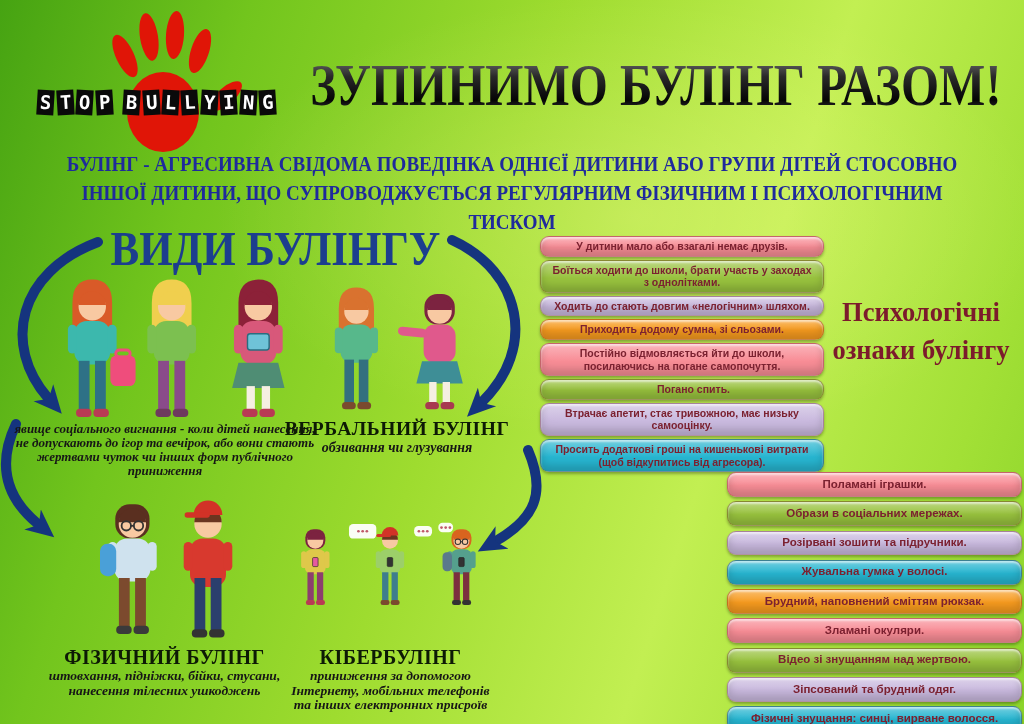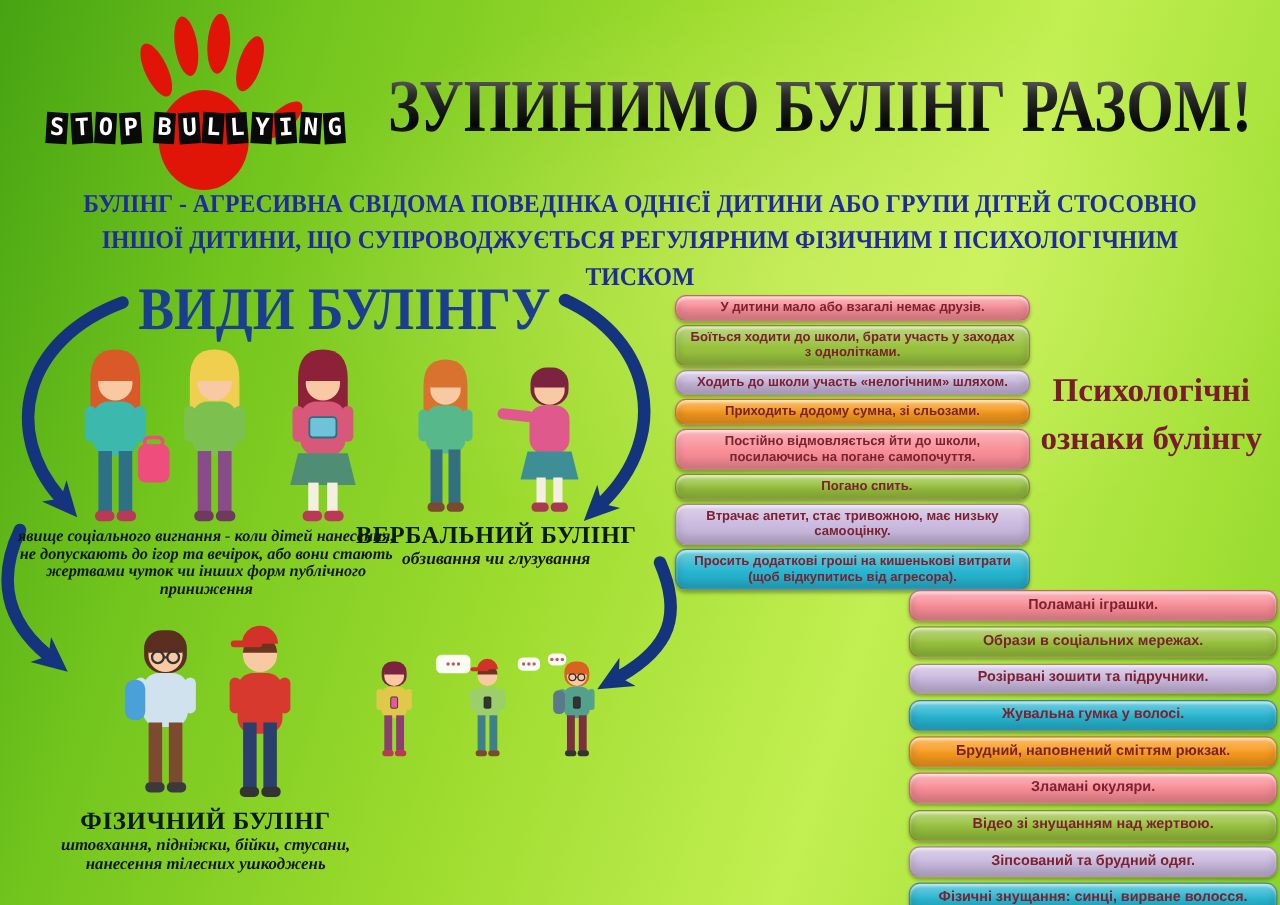--- a/index.html
+++ b/index.html
@@ -249,25 +249,29 @@
     <div class="type-desc">явище соціального вигнання - коли дітей нанесення, не допускають до ігор та вечірок, або вони стають жертвами чуток чи інших форм публічного приниження</div>
   </div>
   <div class="abs" style="left:272px;top:418px;width:250px;">
     <div class="type-name">ВЕРБАЛЬНИЙ БУЛІНГ</div>
     <div class="type-desc" style="font-size:14px;">обзивання чи глузування</div>
   </div>
   <div class="abs" style="left:22px;top:646px;width:285px;">
     <div class="type-name" style="font-size:20px;">ФІЗИЧНИЙ БУЛІНГ</div>
     <div class="type-desc" style="font-size:13.5px;">штовхання, підніжки, бійки, стусани, нанесення тілесних ушкоджень</div>
   </div>
+  <div class="abs" style="left:288px;top:646px;width:205px;">
+    <div class="type-name" style="font-size:20px;">КІБЕРБУЛІНГ</div>
+    <div class="type-desc" style="font-size:13.5px;">приниження за допомогою Інтернету, мобільних телефонів та інших електронних присроїв</div>
+  </div>
 
   <div id="psy-list" class="abs sign-list">
       <div class="bar" style="background: linear-gradient(rgb(250, 181, 187) 0%, rgb(248, 141, 150) 55%);">У дитини мало або взагалі немає друзів.</div>
       <div class="bar" style="background: linear-gradient(rgb(188, 215, 130) 0%, rgb(152, 194, 62) 55%);">Боїться ходити до школи, брати участь у заходах з однолітками.</div>
-      <div class="bar" style="background: linear-gradient(rgb(220, 210, 234) 0%, rgb(201, 185, 222) 55%);">Ходить до школи участь «нелогічним» шляхом.</div>
+      <div class="bar" style="background: linear-gradient(rgb(220, 210, 234) 0%, rgb(201, 185, 222) 55%);">Ходить до стають довгим «нелогічним» шляхом.</div>
       <div class="bar" style="background: linear-gradient(rgb(250, 190, 109) 0%, rgb(247, 155, 31) 55%);">Приходить додому сумна, зі сльозами.</div>
       <div class="bar" style="background: linear-gradient(rgb(250, 181, 187) 0%, rgb(248, 141, 150) 55%);">Постійно відмовляється йти до школи, посилаючись на погане самопочуття.</div>
       <div class="bar" style="background: linear-gradient(rgb(188, 215, 130) 0%, rgb(152, 194, 62) 55%); padding-left: 32px;">Погано спить.</div>
       <div class="bar" style="background: linear-gradient(rgb(220, 210, 234) 0%, rgb(201, 185, 222) 55%);">Втрачає апетит, стає тривожною, має низьку самооцінку.</div>
       <div class="bar" style="background: linear-gradient(rgb(115, 207, 224) 0%, rgb(39, 181, 208) 55%);">Просить додаткові гроші на кишенькові витрати (щоб відкупитись від агресора).</div>
     </div>
   <div id="psy-heading" class="abs side-heading">Психологічні ознаки булінгу</div>
 
   <div id="phy-list" class="abs sign-list">
       <div class="bar" style="background: linear-gradient(rgb(250, 181, 187) 0%, rgb(248, 141, 150) 55%);">Поламані іграшки.</div>

